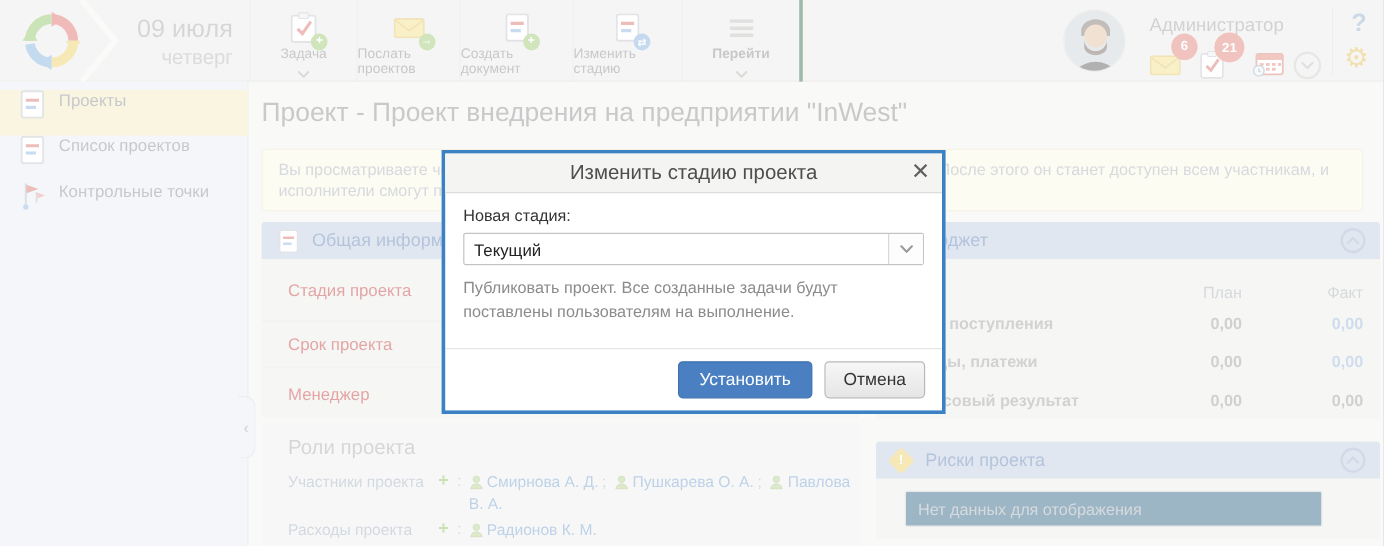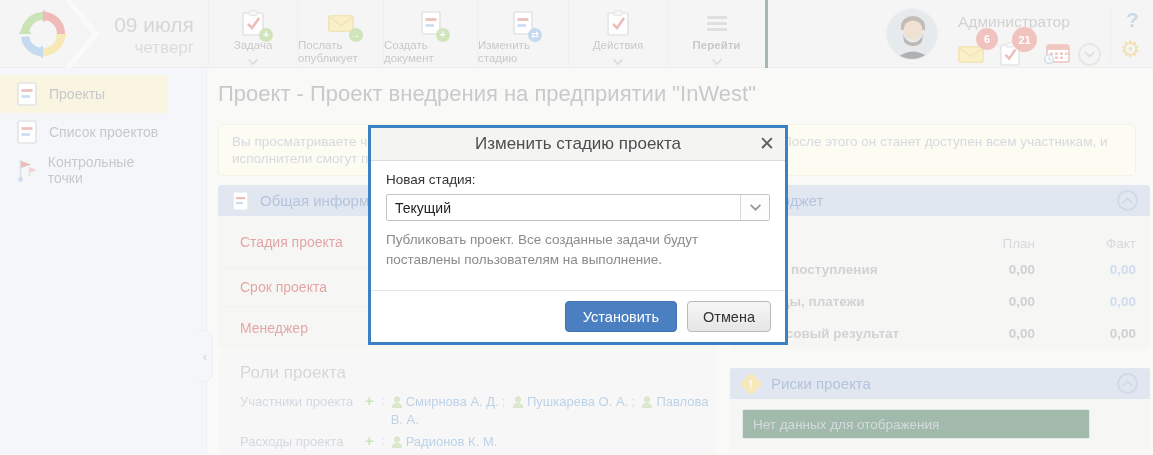--- a/index.html
+++ b/index.html
@@ -29,21 +29,21 @@
   .user-name { position:absolute; left:958px; top:13px; font-size:15.5px; color:#8e8e8e; }
   .notif { position:absolute; cursor:pointer; }
   .badge { position:absolute; border-radius:50%; background:#dd6a60; color:#fff; font-size:11px; font-weight:bold; display:flex; align-items:center; justify-content:center; }
   .chev-circle { position:absolute; width:23px; height:23px; border-radius:50%; border:2px solid #c3c3c1; display:flex; align-items:center; justify-content:center; cursor:pointer; }
   .hdr-sep { position:absolute; left:1110px; top:6px; width:1px; height:56px; background:#d4d4d2; }
   .help-q { position:absolute; left:1126px; top:8px; font-size:21px; font-weight:bold; color:#7f9fc6; cursor:pointer; }
   .gear { position:absolute; left:1120px; top:36px; font-size:23px; color:#ddb23c; font-family:"DejaVu Sans",sans-serif; cursor:pointer; }
 
   
   .sidebar { position:absolute; left:0; top:68px; width:207px; height:387px; background:#e3e8ef; border-right:1px solid #d5d9e0; }
-  .side-item { position:absolute; left:0; width:167px; height:38px; display:flex; align-items:center; cursor:pointer; }
+  .side-item { position:absolute; left:0; width:207px; height:38px; display:flex; cursor:pointer; }
   .side-item.sel { background:#efe6b4; }
   .side-item .sicon { margin-left:15px; width:24px; display:flex; justify-content:center; }
   .side-item .slabel { margin-left:10px; font-size:14px; color:#72787f; }
   .collapse-tab { position:absolute; left:198px; top:330px; width:15px; height:52px; background:#e3e8ef; border:1px solid #d0d5dd; border-left:none; border-radius:0 9px 9px 0; display:flex; align-items:center; justify-content:center; color:#9aa1ab; font-size:13px; font-weight:bold; cursor:pointer; z-index:5; }
 
   
   .page-title { position:absolute; left:218px; top:81px; font-size:22px; color:#787878; }
   .notice { position:absolute; left:218px; top:124px; width:918px; height:52px; background:#faf7e1; border:1px solid #e7e1bd; border-radius:4px; padding:8px 13px; font-size:13.5px; line-height:17px; color:#99a1ad; overflow:hidden; }
 
   .panel-hdr { position:absolute; height:31px; background:#b5c3dc; border-radius:3px 3px 0 0; display:flex; align-items:center; }
@@ -66,21 +66,21 @@
   .psep { margin:0 3px; color:#92a0b4; }
   .person-svg { vertical-align:-2px; margin-right:3px; }
 
   .bud-colhdr { position:absolute; font-size:13.5px; color:#9aa0a8; }
   .bud-row { position:absolute; width:420px; height:22px; }
   .bud-label { position:absolute; left:12px; font-size:13.5px; font-weight:bold; color:#8e8e8e; }
   .bud-plan { position:absolute; right:115px; font-size:13.5px; font-weight:bold; color:#8a8a8a; }
   .bud-fact { position:absolute; right:14px; font-size:13.5px; font-weight:bold; color:#8a8a8a; }
   .bud-fact.link { color:#86a9d4; cursor:pointer; }
 
-  .risk-box { position:absolute; left:12px; top:10px; width:348px; height:30px; border:1px solid #c6c9cc; background:#14532d; border-radius:2px; display:flex; align-items:center; }
+  .risk-box { position:absolute; left:24px; top:10px; width:348px; height:30px; border:1px solid #c6c9cc; background:#0c4a6e; border-radius:2px; display:flex; align-items:center; }
   .risk-box span { margin-left:10px; font-size:13.5px; color:#9aa4ae; }
   .diamond { width:16px; height:16px; background:#ecc84c; border-radius:3px; transform:rotate(45deg); display:flex; align-items:center; justify-content:center; }
   .diamond b { transform:rotate(-45deg); color:#fff; font-size:11px; }
 
   
   .dim { position:absolute; left:0; top:0; width:1153px; height:455px; background:rgba(255,255,255,0.6); z-index:40; }
   .modal { position:absolute; left:368px; top:125px; width:420px; height:220px; background:#fff; border:3px solid #3b82c4; z-index:50; }
   .m-titlebar { position:relative; height:33px; background:#f4f4f3; border-bottom:1px solid #dcdcdc; display:flex; align-items:center; justify-content:center; }
   .m-title { font-size:17px; color:#4e4e4e; }
   .m-close { position:absolute; right:10px; top:3px; font-size:19px; color:#5f5f5f; cursor:pointer; line-height:26px; }
@@ -198,52 +198,39 @@
             </svg>
           </span>
       </div>
       <div class="tbtn" style="width:86px">
         <span class="ticon">
           <svg width="26" height="17">
               <use href="#sym-env"></use>
             </svg>
           <i class="mini-badge mb-green">→</i>
         </span>
-        <span class="tlabel">Послать опубликует</span>
+        <span class="tlabel">Послать проектов</span>
       </div>
       <div class="tbtn" style="width:94px">
         <span class="ticon">
           <svg width="20" height="24">
               <use href="#sym-doc"></use>
             </svg>
           <i class="mini-badge mb-green">+</i>
         </span>
         <span class="tlabel">Создать документ</span>
       </div>
       <div class="tbtn" style="width:91px">
         <span class="ticon">
           <svg width="20" height="24">
               <use href="#sym-doc"></use>
             </svg>
           <i class="mini-badge mb-blue">⇄</i>
         </span>
         <span class="tlabel">Изменить стадию</span>
-      </div>
-      <div class="tbtn" style="width:99px">
-        <span class="ticon">
-          <svg width="22" height="26">
-              <use href="#sym-clip"></use>
-            </svg>
-        </span>
-        <span class="tlabel">Действия</span>
-        <span class="tchev">
-            <svg width="10" height="6" style="color:#a0a89a">
-              <use href="#sym-chev-down"></use>
-            </svg>
-          </span>
       </div>
       <div class="tbtn" style="width:101px">
         <span class="ticon">
           <svg width="20" height="15">
               <use href="#sym-burger"></use>
             </svg>
         </span>
         <span class="tlabel">Перейти</span>
         <span class="tchev">
             <svg width="10" height="6" style="color:#a0a89a">

